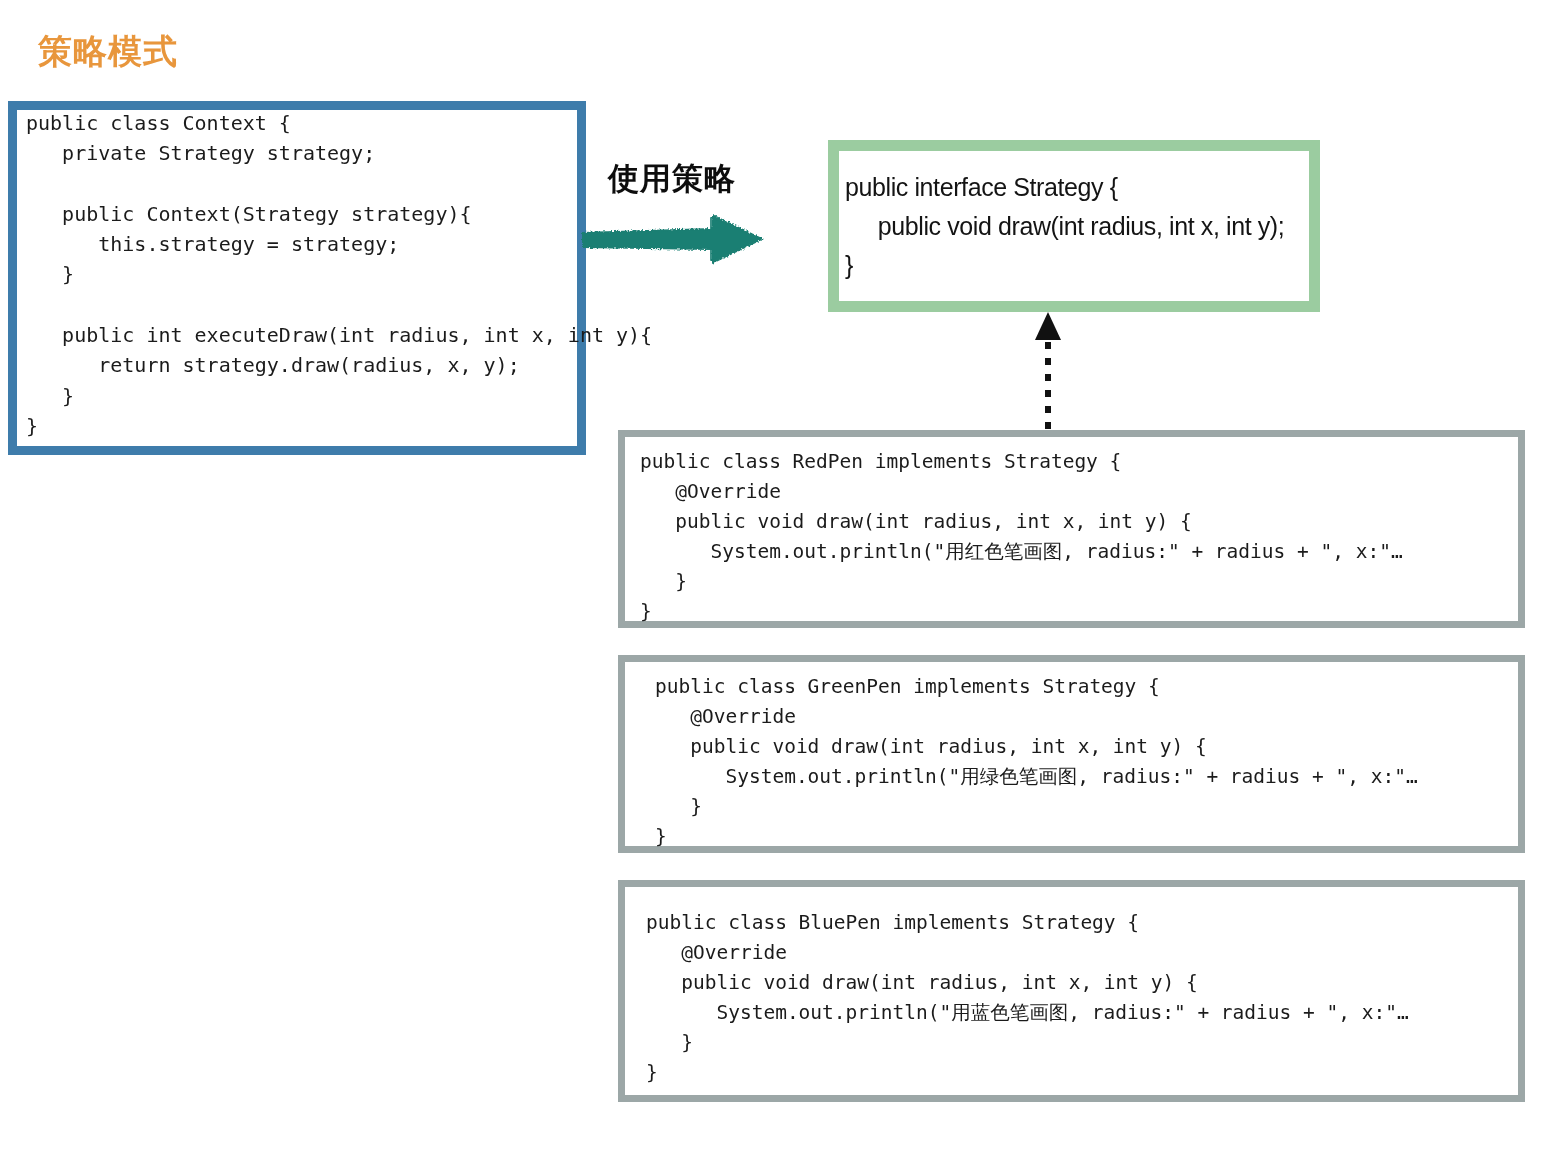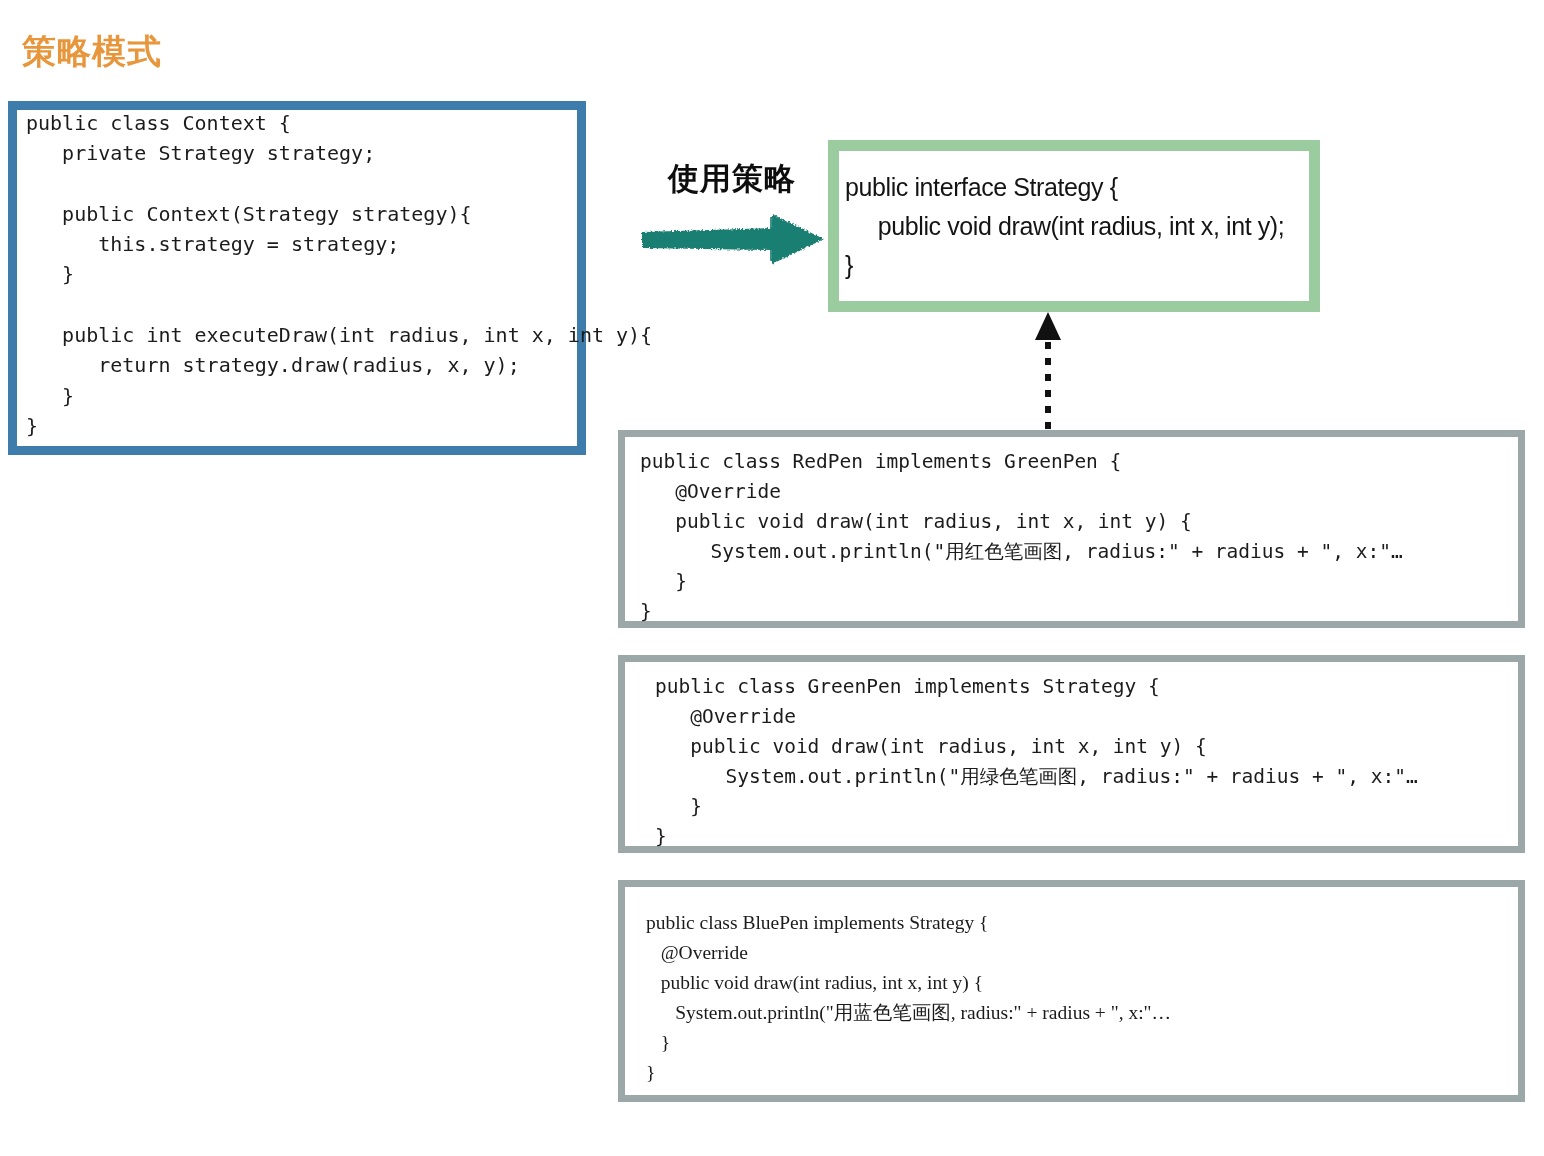--- a/index.html
+++ b/index.html
@@ -12,21 +12,21 @@
     height: 1156px;
     position: relative;
     overflow: hidden;
     font-family: "Liberation Sans", sans-serif;
     -webkit-font-smoothing: antialiased;
   }
 
   
   #page-title {
     position: absolute;
-    left: 22px;
+    left: 38px;
     top: 34px;
     font-family: "Liberation Sans", sans-serif;
     font-size: 34px;
     font-weight: bold;
     color: #e8963c;
     letter-spacing: 1px;
     white-space: nowrap;
     line-height: 1;
   }
 
@@ -86,26 +86,26 @@
     width: 907px;
     border: 7px solid #9ca7a7;
   }
   #redpen-box   { top: 430px;  height: 198px; }
   #greenpen-box { top: 655px;  height: 198px; }
   #bluepen-box  { top: 880px;  height: 222px; }
 
   .pen-code { left: 640px; }
   #redpen-code   { top: 447px; }
   #greenpen-code { top: 672px; margin-left: 15px; }
-  #bluepen-code  { top: 908px; left: 646px; font-family: Liberation Serif, serif; }
+  #bluepen-code  { top: 908px; left: 646px; }
 
   
   #use-strategy-group {
     position: absolute;
-    left: 640px;
+    left: 580px;
     top: 160px;
     width: 212px;
     height: 110px;
     text-align: center;
   }
   #use-strategy-label {
     position: absolute;
     left: 28px;
     top: 0px;
     font-family: "Liberation Sans", sans-serif;
@@ -171,21 +171,21 @@
 <pre id="strategy-code" class="code-text">public interface Strategy {
      public void draw(int radius, int x, int y);
 }</pre>
 
 <svg id="inherit-arrow" viewBox="0 0 40 122">
   <polygon points="20,2 33,30 7,30" fill="#111111"></polygon>
   <line x1="20" y1="32" x2="20" y2="120" stroke="#111111" stroke-width="6" stroke-dasharray="7 9"></line>
 </svg>
 
 <div id="redpen-box" class="code-box pen-box"></div>
-<pre id="redpen-code" class="code-text pen-code">public class RedPen implements GreenPen {
+<pre id="redpen-code" class="code-text pen-code">public class RedPen implements Strategy {
    @Override
    public void draw(int radius, int x, int y) {
       System.out.println("用红色笔画图, radius:" + radius + ", x:"…
    }
 }</pre>
 
 <div id="greenpen-box" class="code-box pen-box"></div>
 <pre id="greenpen-code" class="code-text pen-code">public class GreenPen implements Strategy {
    @Override
    public void draw(int radius, int x, int y) {

